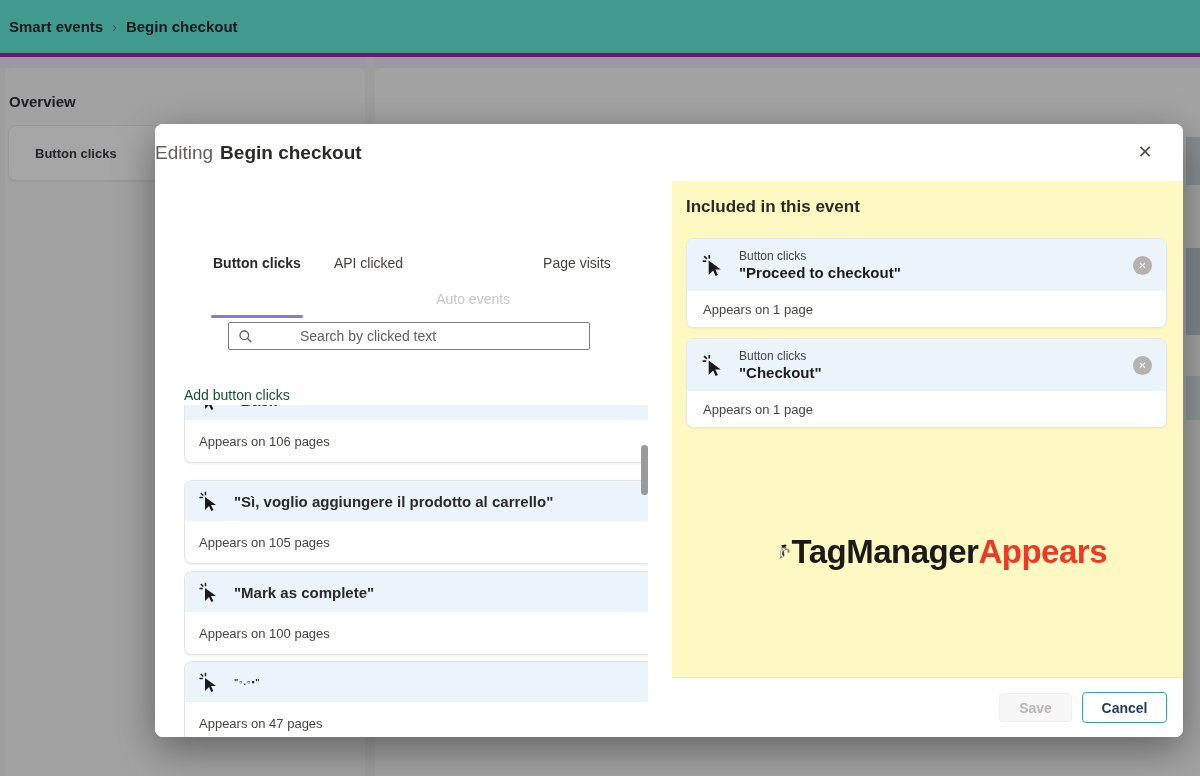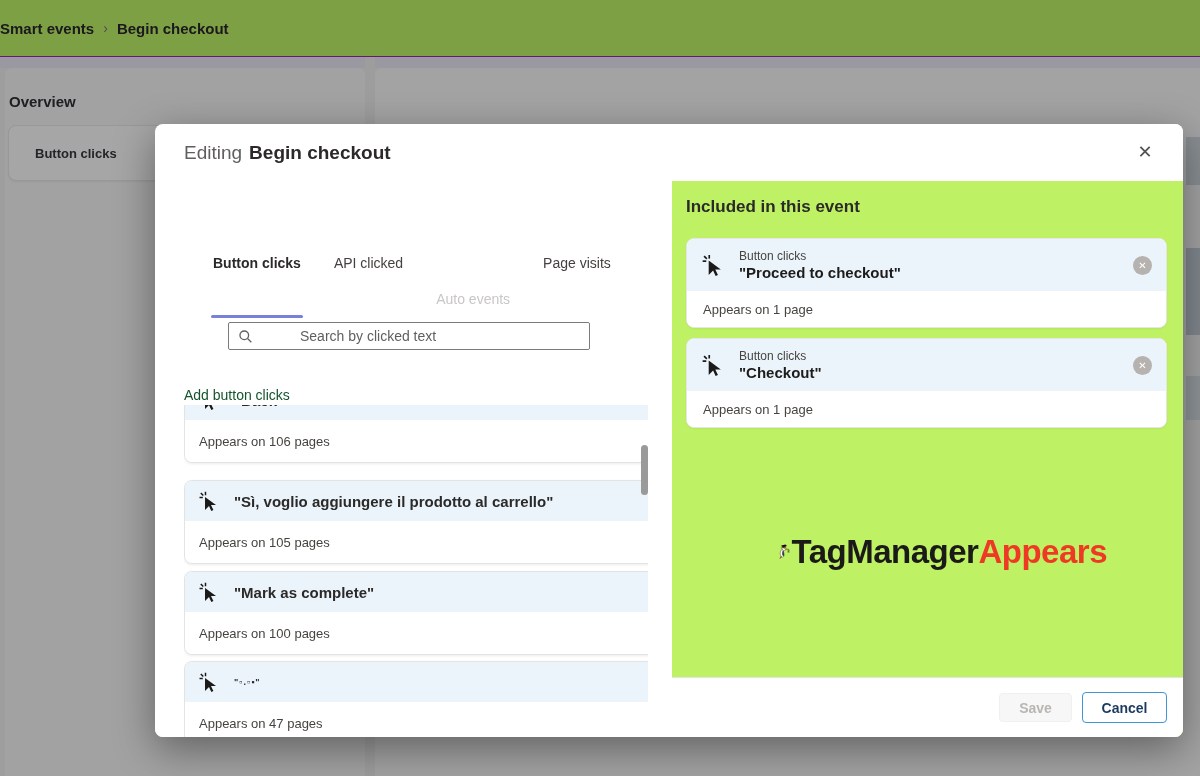--- a/index.html
+++ b/index.html
@@ -1,39 +1,39 @@
 <!DOCTYPE html>
 <html><head>
 <meta charset="utf-8">
 <style>
   * { margin:0; padding:0; box-sizing:border-box; }
   html,body { width:1200px; height:776px; }
   body { font-family:"Liberation Sans", sans-serif; }
   #stage { position:relative; width:1200px; height:776px; overflow:hidden; background:#f0efee; }
 
   
-  .topbar { position:absolute; left:0; top:0; width:1200px; height:57px; background:#bef264; border-bottom:1px solid #a21caf; display:flex; align-items:center; }
+  .topbar { position:absolute; left:0; top:0; width:1200px; height:57px; background:#5eead4; border-bottom:4px solid #a21caf; display:flex; align-items:center; padding-left:9px; }
   .crumb { font-size:15px; font-weight:700; color:#252328; }
   .crumb-sep { margin:0 9px; color:#76747a; font-size:14px; font-weight:400; }
   .lav-strip { position:absolute; left:0; top:57px; width:1200px; height:11px; background:#e9e7f3; }
   .left-panel { position:absolute; left:5px; top:68px; width:360px; height:708px; background:#f6f5f4; border-radius:8px 8px 0 0; }
   .overview-title { position:absolute; left:4px; top:25px; font-size:15px; font-weight:700; color:#2b2a2e; }
   .sidebar-tab { position:absolute; left:3px; top:57px; width:158px; height:56px; background:#fcfbfa; border:1px solid #e6e4e2; border-radius:8px; display:flex; align-items:center; padding-left:26px; box-shadow:0 1px 2px rgba(0,0,0,.06); }
   .sidebar-tab span { font-size:13px; font-weight:700; color:#333236; }
   .panel-gap { position:absolute; left:365px; top:57px; width:10px; height:719px; background:#efedeb; }
   .right-panel { position:absolute; left:375px; top:68px; width:825px; height:708px; background:#f7f6f5; border-radius:8px 0 0 0; }
   .edge-block-a { position:absolute; left:1186px; top:137px; width:14px; height:48px; background:#ccd6dc; }
   .edge-block-b { position:absolute; left:1186px; top:248px; width:14px; height:87px; background:#c2cdd4; }
   .edge-block-c { position:absolute; left:1186px; top:376px; width:14px; height:44px; background:#d8e0e5; }
 
   .overlay { position:absolute; left:0; top:0; width:1200px; height:776px; background:rgba(10,10,12,0.35); }
 
   
   .modal { position:absolute; left:155px; top:124px; width:1028px; height:613px; background:#ffffff; border-radius:8px; box-shadow:0 12px 40px rgba(0,0,0,.4); overflow:hidden; }
-  .modal-header { position:relative; height:57px; display:flex; align-items:center; background:#fff;margin-left:29px; }
+  .modal-header { position:relative; height:57px; display:flex; align-items:center; background:#fff; }
   .mh-prefix { font-size:19px; color:#615f5d; }
   .mh-title { font-size:19px; font-weight:700; color:#2b2a29; margin-left:7px; }
   .mh-close { position:absolute; right:24px; top:14px; width:28px; height:28px; display:flex; align-items:center; justify-content:center; font-size:18px; color:#55534f; cursor:pointer; }
 
   .modal-body { position:relative; display:flex; height:556px; }
   .left-col { position:relative; width:517px; background:#fff; }
 
   .tabs { position:absolute; left:58px; top:74px; display:flex; }
   .tab { position:relative; font-size:14px; color:#44423f; padding-bottom:11px; margin-right:33px; cursor:pointer; }
   .tab.active { font-weight:700; color:#2b2a29; }
@@ -48,21 +48,21 @@
 
   .list-viewport { position:absolute; left:29px; top:224px; width:464px; height:332px; overflow:hidden; }
   .add-item { position:absolute; left:0; width:541px; background:#fff; border:1px solid #e3e3e3; border-radius:8px; box-shadow:0 1px 3px rgba(0,0,0,.08); overflow:hidden; }
   .ai-header { height:40px; background:#ecf4fb; display:flex; align-items:center; padding:0 12px 0 13px; }
   .ai-text { font-size:15px; font-weight:700; color:#2b2a29; margin-left:16px; flex:1; white-space:nowrap; overflow:hidden; }
   .ai-text.tiny { font-size:9px; letter-spacing:1px; }
   .plus-btn { width:19px; height:19px; border-radius:50%; background:#454443; color:#fff; display:flex; align-items:center; justify-content:center; font-size:15px; line-height:1; cursor:pointer; flex:0 0 auto; }
   .ai-body { height:42px; display:flex; align-items:center; padding-left:14px; font-size:13px; color:#46443f; background:#fff; }
   .list-scrollbar { position:absolute; right:0; top:40px; width:7px; height:50px; background:#9a9a9a; border-radius:4px; }
 
-  .right-col { position:relative; width:511px; background:#bef264; }
+  .right-col { position:relative; width:511px; background:#fef9c3; }
   .inc-title { position:absolute; left:14px; top:16px; font-size:17px; font-weight:600; color:#2b2a29; }
   .inc-card { position:absolute; left:14px; width:481px; background:#fff; border:1px solid #e6e6e6; border-radius:8px; overflow:hidden; box-shadow:0 1px 2px rgba(0,0,0,.05); }
   .inc-header { height:52px; background:#ecf4fb; display:flex; align-items:center; padding:0 14px; }
   .inc-texts { margin-left:16px; flex:1; }
   .inc-cat { font-size:12px; color:#46443f; }
   .inc-name { font-size:15px; font-weight:700; color:#1d1c1b; margin-top:1px; }
   .remove-btn { width:19px; height:19px; border-radius:50%; background:#b5b2b0; color:#fff; display:flex; align-items:center; justify-content:center; font-size:10px; cursor:pointer; flex:0 0 auto; }
   .inc-body { height:36px; display:flex; align-items:center; padding-left:16px; font-size:13px; color:#46443f; background:#fff; }
 
   .logo { position:absolute; left:105px; top:318px; width:330px; height:105px; display:flex; align-items:center; }

